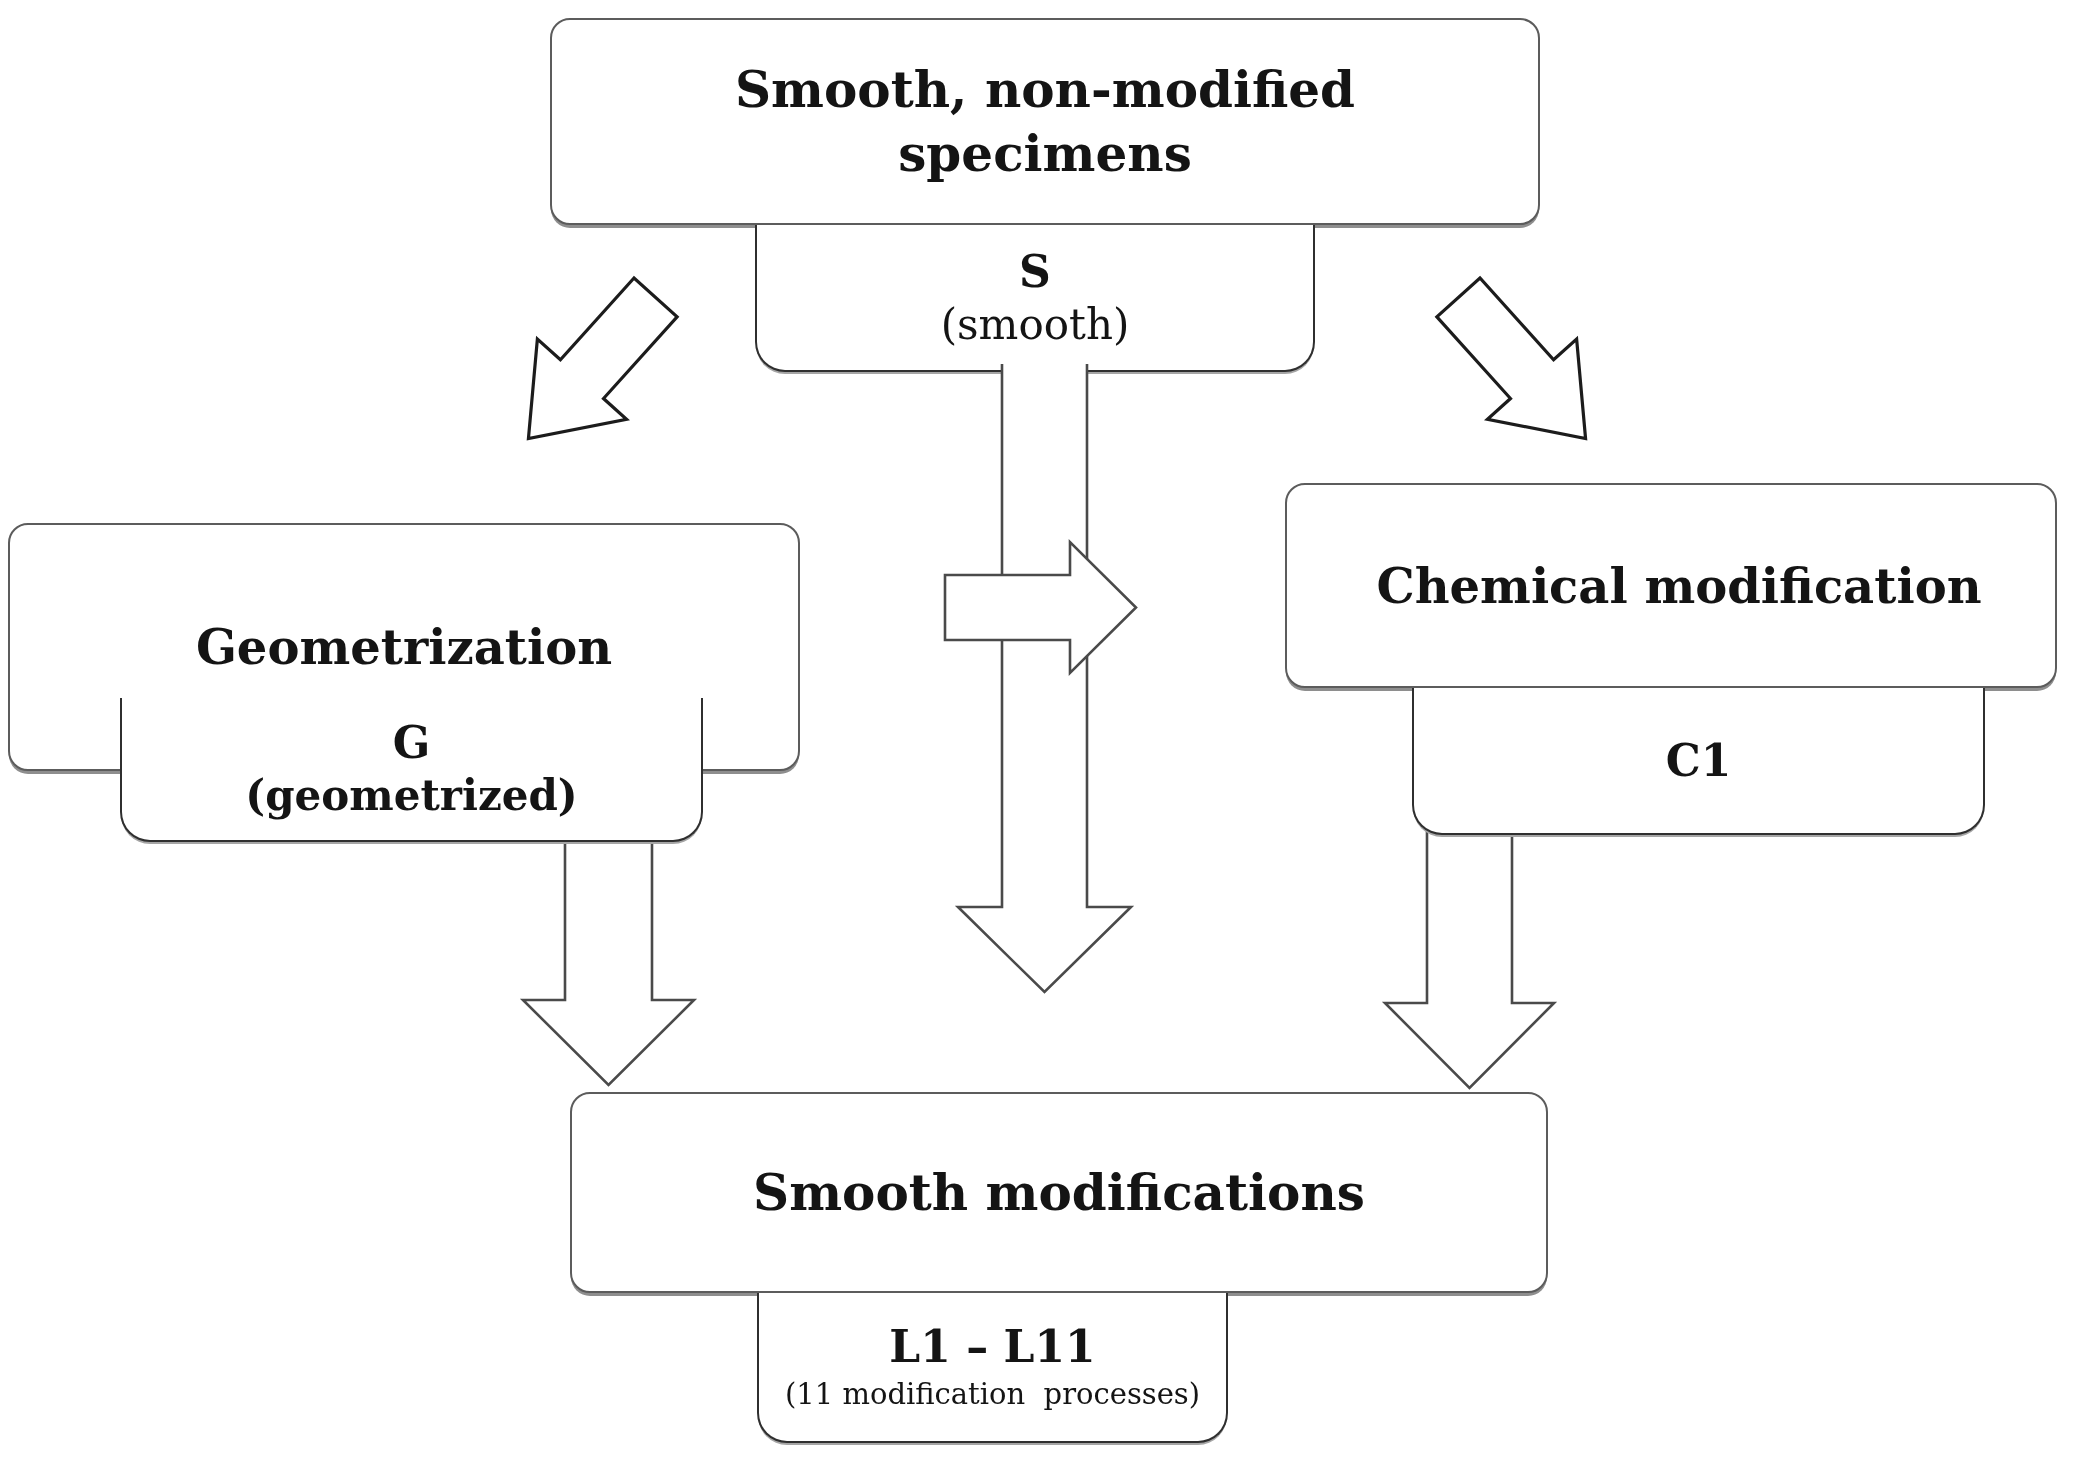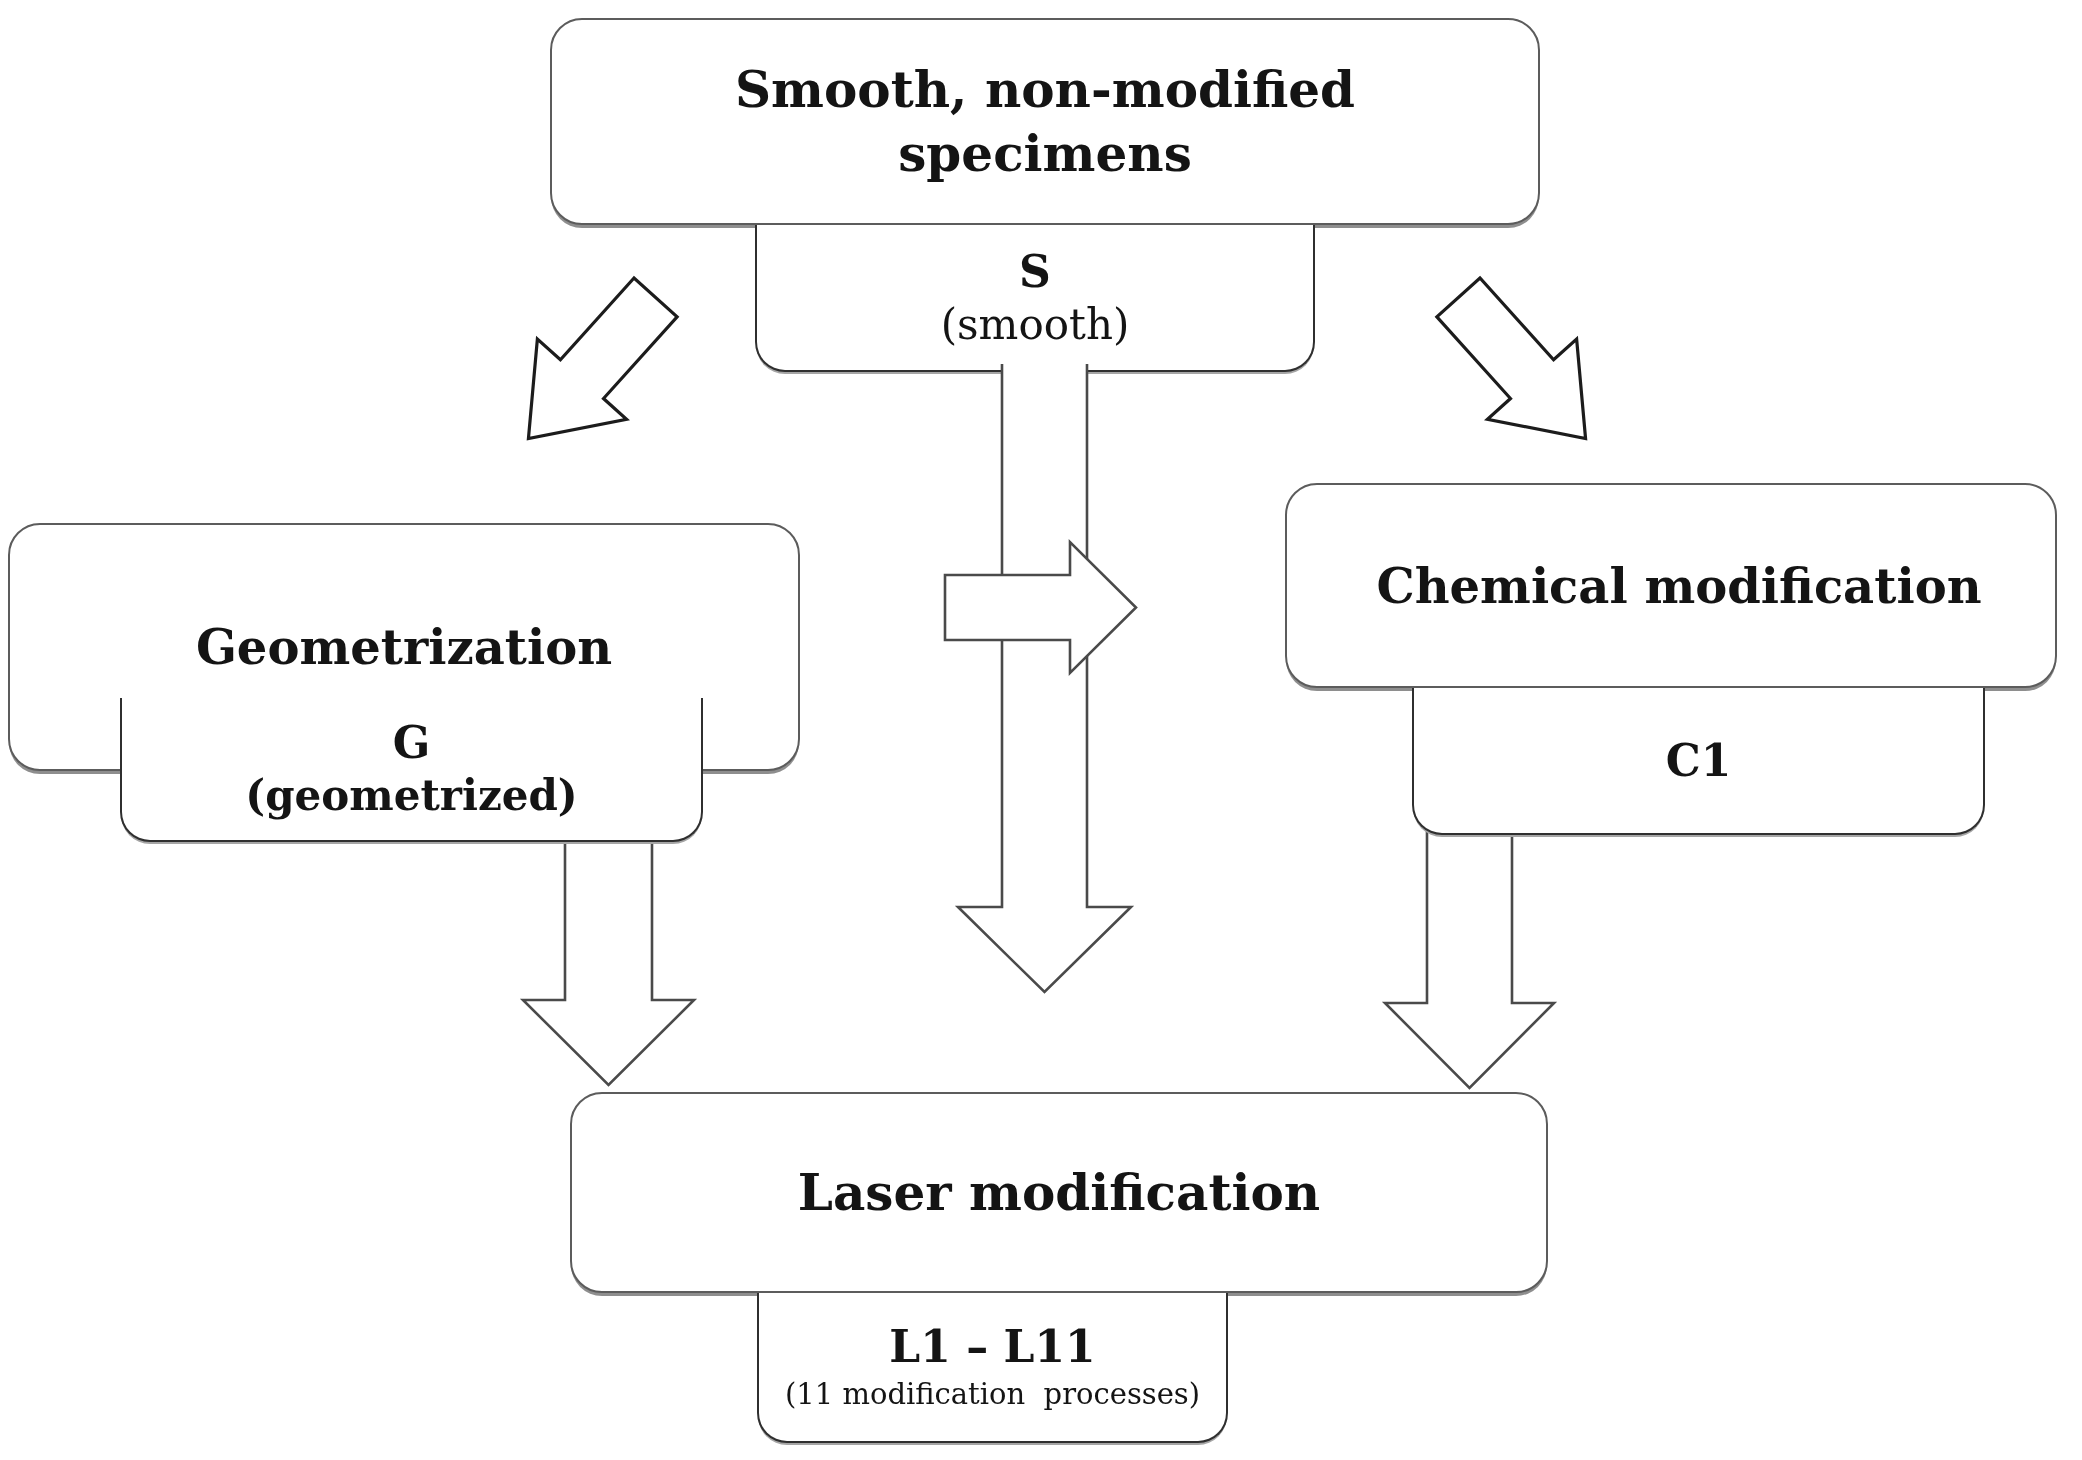--- a/index.html
+++ b/index.html
@@ -18,21 +18,21 @@
     position:absolute;
     background:#ffffff;
     box-sizing:border-box;
     display:flex;flex-direction:column;
     align-items:center;justify-content:center;
     text-align:center;
     z-index:2;
   }
   .main{
     border:2.5px solid #5c5c5c;
-    border-radius:32px;
+    border-radius:20px;
     box-shadow:0 4px 0 -1px #8e8e8e;
   }
   .sub{
     border:2.5px solid #2f2f2f;
     border-top:none;
     border-radius:0 0 30px 30px;
     box-shadow:0 3px 0 -1px #a5a5a5;
   }
   .title{font-weight:bold;font-size:48px;line-height:62px;}
   #n-source .title{font-size:50px;line-height:64px;}
@@ -88,21 +88,21 @@
 
   <div class="node main" id="n-chem">
     <div class="title">Chemical modification</div>
   </div>
 
   <div class="node sub" id="n-chem-sub">
     <div class="code">C1</div>
   </div>
 
   <div class="node main" id="n-laser">
-    <div class="title">Laser modification</div>
+    <div class="title">Smooth modifications</div>
   </div>
 
   <div class="node sub" id="n-laser-sub">
     <div class="code">L1 – L11</div>
     <div class="desc small">(11 modification &nbsp;processes)</div>
   </div>
 
   <svg id="over-arrows" class="layer" width="2082" height="1460" viewBox="0 0 2082 1460">
 
     <path class="block-arrow" d="M1002 364 L1002 907 L958 907 L1044.5 992 L1131 907 L1087 907 L1087 364"></path>

